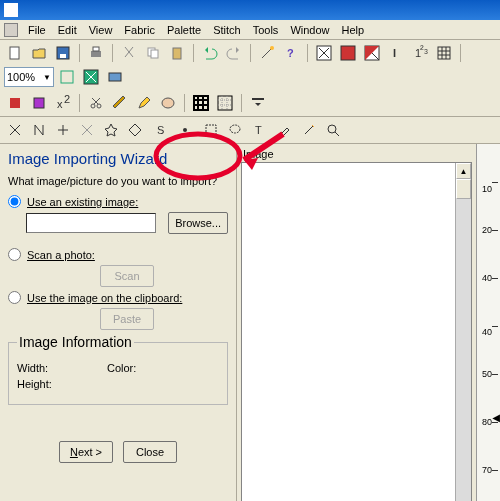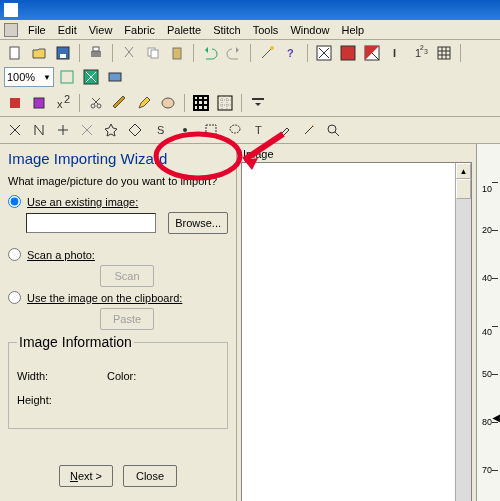--- a/index.html
+++ b/index.html
@@ -22,21 +22,21 @@
 .prompt{font-size:11px;margin-bottom:8px;}
 .radio-row{display:flex;align-items:flex-end;margin:4px 0;font-size:11px;text-decoration:underline;}
 .radio-row input{margin-right:6px;}
 .file-row{display:flex;align-items:center;margin:2px 0 8px 18px;}
 .file-input{flex:1;height:20px;border:1px inset #808080;background:#fff;}
 .btn{height:22px;min-width:54px;background:#ece9d8;border:1px solid #707070;border-radius:2px;font-size:11px;cursor:pointer;padding:0 6px;}
 .btn.disabled{color:#9e9e9e;border-color:#b0b0b0;}
 .action-row{display:flex;align-items:center;justify-content:center;margin:2px 0 2px 18px;gap:4px;}
 .fieldset{border:1px solid #b8b8b8;padding:8px 8px 10px 8px;margin-top:4px;}
 .fieldset legend{font-size:14px;padding:0 2px;}
-.info-row{display:flex;font-size:11px;margin:12px 0;}
+.info-row{display:flex;font-size:11px;margin:4px 0;}
 .info-row .label{width:60px;}
 .info-row .label2{margin-left:30px;}
 .nav-row{display:flex;justify-content:center;gap:10px;margin-top:36px;}
 .nav-row .btn{width:52px;}
 .right{flex:1;display:flex;flex-direction:column;background:#ece9d8;}
 .right .label{padding:4px 6px 2px 6px;font-size:11px;}
 .image-area{flex:1;margin:0 4px 4px 4px;border:1px solid #848484;background:#fff;display:flex;position:relative;}
 .image-inner{flex:1;background:#fff;}
 .vscroll{width:16px;background:#dcdcdc;border-left:1px solid #aaa;position:relative;display:flex;flex-direction:column;}
 .vscroll .arrow{height:16px;background:#ece9d8;border:1px outset #fff;display:flex;align-items:center;justify-content:center;font-size:8px;}

